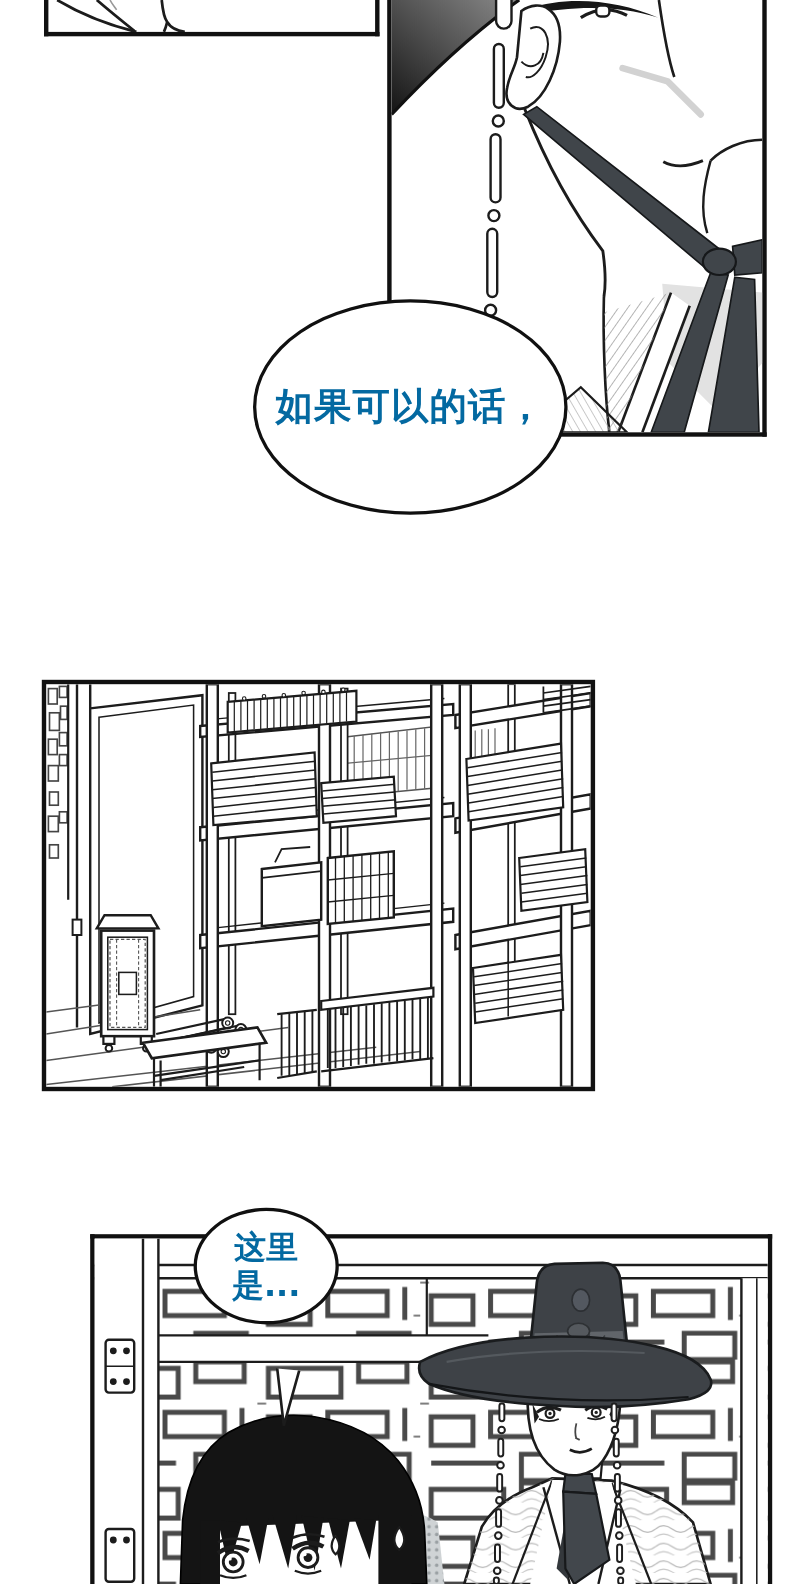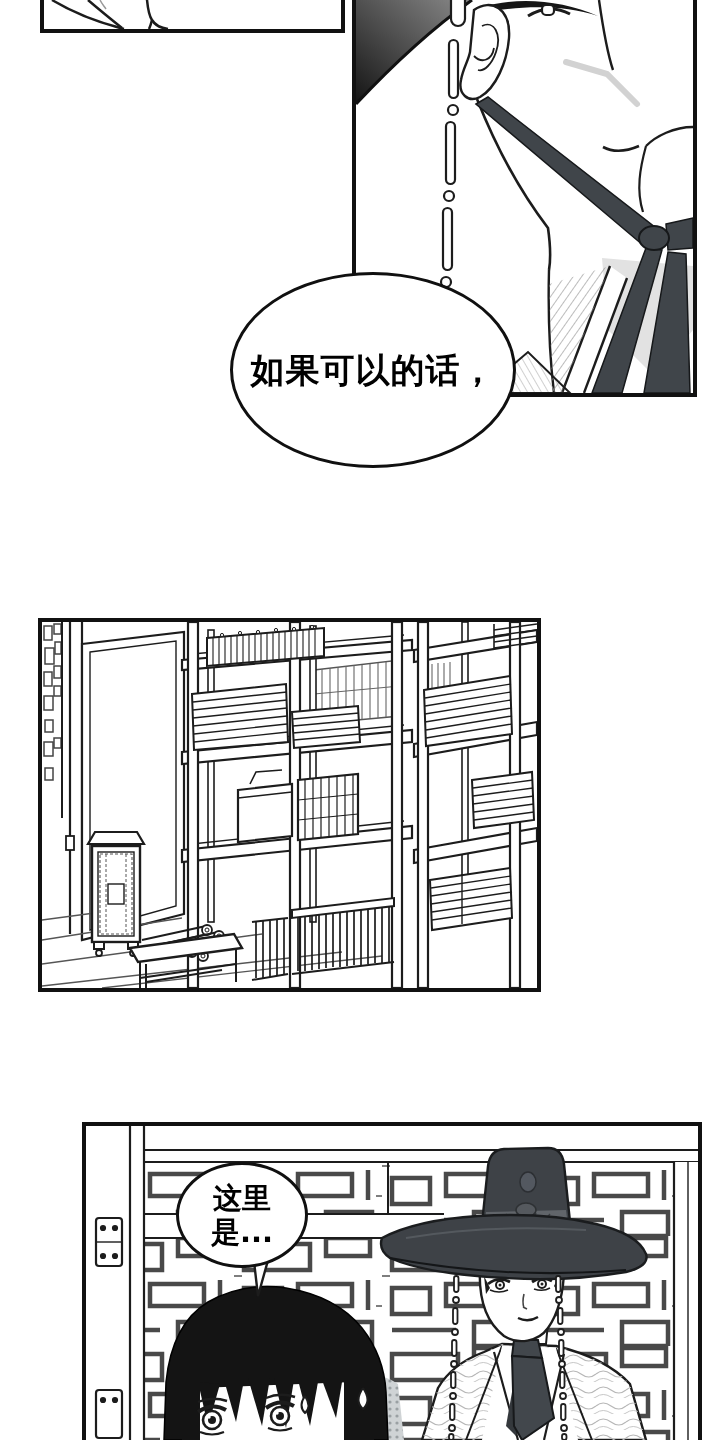--- a/index.html
+++ b/index.html
@@ -6,23 +6,23 @@
   body{width:720px;height:1440px;position:relative;background:#ffffff;overflow:hidden;
        font-family:"DejaVu Sans",sans-serif;}
   .panel{position:absolute;background:#fff;box-sizing:border-box;}
   .panel svg{position:absolute;left:0;top:0;display:block;}
   #panel1{left:40px;top:0;width:305px;height:33px;border:4px solid #111;border-top:none;}
   #panel2{left:352px;top:0;width:345px;height:397px;border:4px solid #111;border-top:none;}
   #panel3{left:38px;top:618px;width:503px;height:374px;border:4px solid #111;}
   #panel4{left:82px;top:1122px;width:620px;height:318px;border:4px solid #111;border-bottom:none;}
   .bubble{position:absolute;background:#fff;border:3.5px solid #101010;border-radius:50%;
           display:flex;flex-direction:column;align-items:center;justify-content:center;
-          z-index:5;color:#000000;font-weight:700;text-align:center;}
+          z-index:5;color:#0369a1;font-weight:700;text-align:center;}
   #bubble1{left:230px;top:272px;width:280px;height:190px;font-size:34px;line-height:40px;letter-spacing:1px;}
-  #bubble2{left:176px;top:1162px;width:126px;height:100px;font-size:29px;line-height:34px;}
+  #bubble2{left:176px;top:1098px;width:126px;height:100px;font-size:29px;line-height:34px;}
   .bline{white-space:nowrap;}
 </style>
 </head>
 <body>
 
 <div id="panel1" class="panel">
   <svg width="297" height="29" viewBox="0 0 297 29">
     <g fill="none" stroke="#1c1c1c" stroke-width="2.5">
       <path d="M8,0 C28,12 52,22 80,29"></path>
       <path d="M44,0 C58,12 68,20 78,28"></path>

